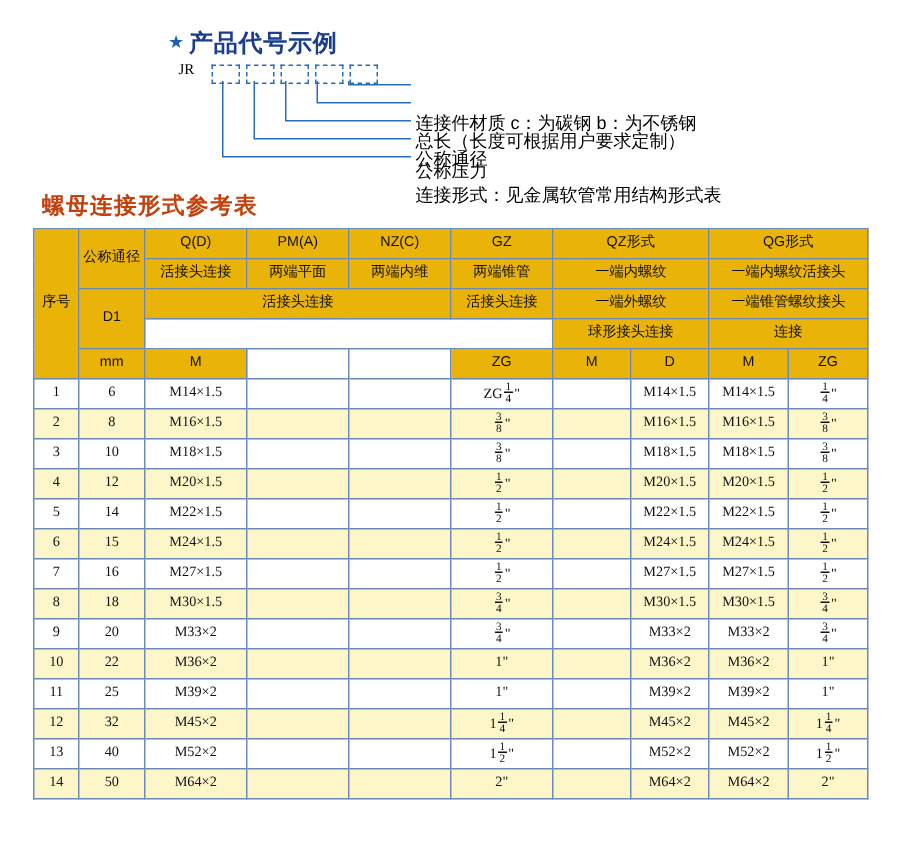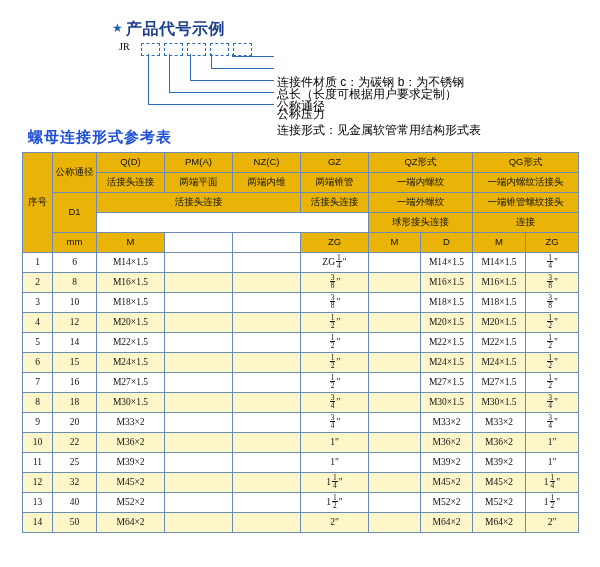--- a/index.html
+++ b/index.html
@@ -80,21 +80,21 @@
     margin-top: 24px;
   }
 
   
   #section-title {
     position: absolute;
     left: 28px;
     top: 128px;
     font-size: 15px;
     font-weight: bold;
-    color: #1d4ed8;
+    color: #c2410c;
     letter-spacing: 1px;
   }
 
   
   #spec-table-wrap {
     position: absolute;
     left: 22px;
     top: 152px;
     width: 556px;
   }

